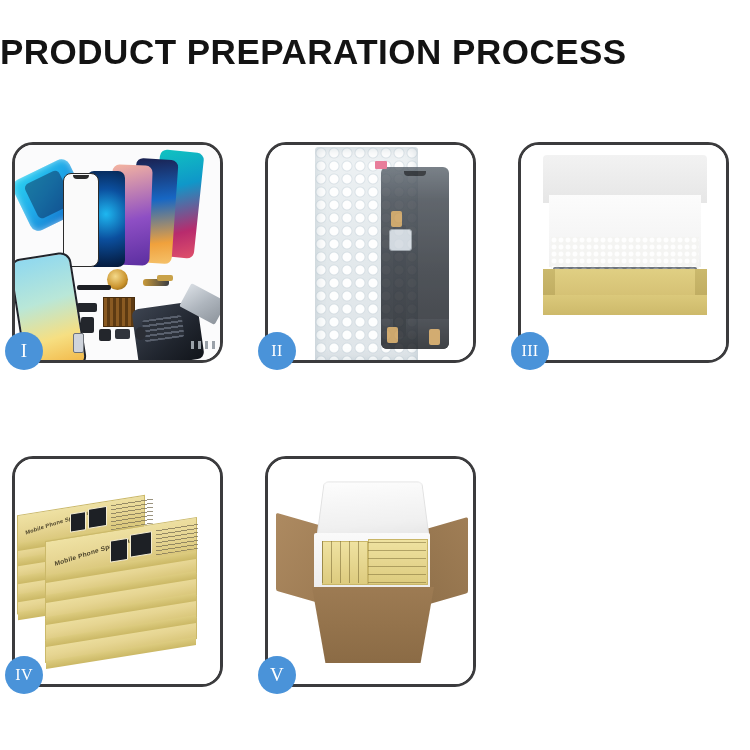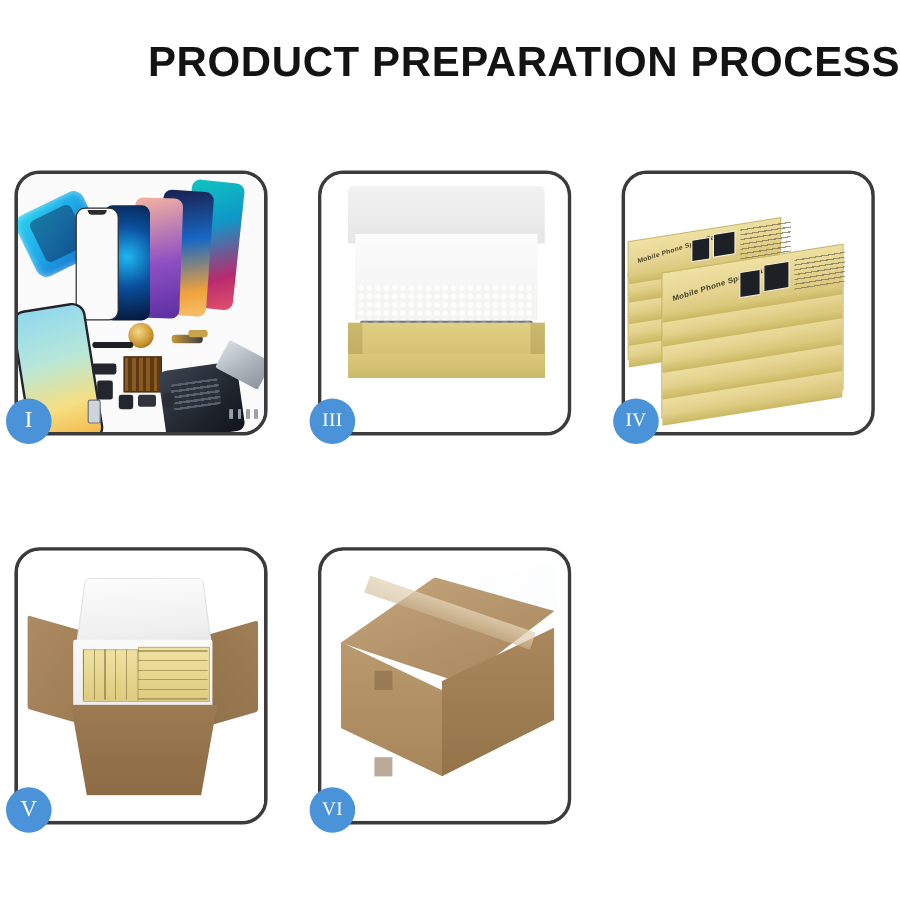--- a/index.html
+++ b/index.html
@@ -12,21 +12,21 @@
     background: #ffffff;
     font-family: "Liberation Sans", sans-serif;
     overflow: hidden;
     position: relative;
   }
 
   
   .header {
     width: 750px;
     padding-top: 34px;
-    text-align: right;
+    text-align: left;
   }
   .page-title {
     font-size: 35px;
     font-weight: bold;
     letter-spacing: 0.5px;
     color: #131313;
     line-height: 1.05;
     white-space: nowrap;
   }
   .page-subtitle {
@@ -457,20 +457,37 @@
       <div class="parts smallpart sp4"></div>
       <div class="parts smallpart sp5"></div>
       <div class="parts smallpart sp6"></div>
       <div class="parts smallpart sp7"></div>
       <div class="parts tweezers"></div>
       <div class="parts screws"></div>
     </div>
     <div class="panel-badge">I</div>
   </div>
 
+  <div class="panel">
+    <div class="panel-photo p2">
+      <div class="bubblebag">
+        <div class="lcd">
+          <div class="lcd-notch"></div>
+          <div class="lcd-bottom"></div>
+          <div class="lcd-flex"></div>
+          <div class="lcd-conn"></div>
+          <div class="lcd-tape tape-a"></div>
+          <div class="lcd-tape tape-b"></div>
+          <div class="lcd-tape tape-c"></div>
+        </div>
+        <div class="pinklabel"></div>
+      </div>
+    </div>
+    <div class="panel-badge wide">II</div>
+  </div>
 
   <div class="panel">
     <div class="panel-photo p3">
       <div class="lid-back"></div>
       <div class="inner-white"></div>
       <div class="foam"></div>
       <div class="grayfill"></div>
       <div class="tray"></div>
       <div class="tray-left"></div>
       <div class="tray-right"></div>
@@ -534,26 +551,14 @@
       <div class="foambox"></div>
       <div class="ybox ystack-l"></div>
       <div class="ylines-l"></div>
       <div class="ybox ystack-r"></div>
       <div class="ylines-r"></div>
       <div class="carton-front"></div>
     </div>
     <div class="panel-badge">V</div>
   </div>
 
-  <div class="panel">
-    <div class="panel-photo p6">
-      <div class="wrap-sheen"></div>
-      <div class="top-face"></div>
-      <div class="left-face"></div>
-      <div class="right-face"></div>
-      <div class="tape-top"></div>
-      <div class="tape-side tape-s1"></div>
-      <div class="tape-side tape-s2"></div>
-    </div>
-    <div class="panel-badge wide">VI</div>
-  </div>
 
 </div>
 
 </body></html>

